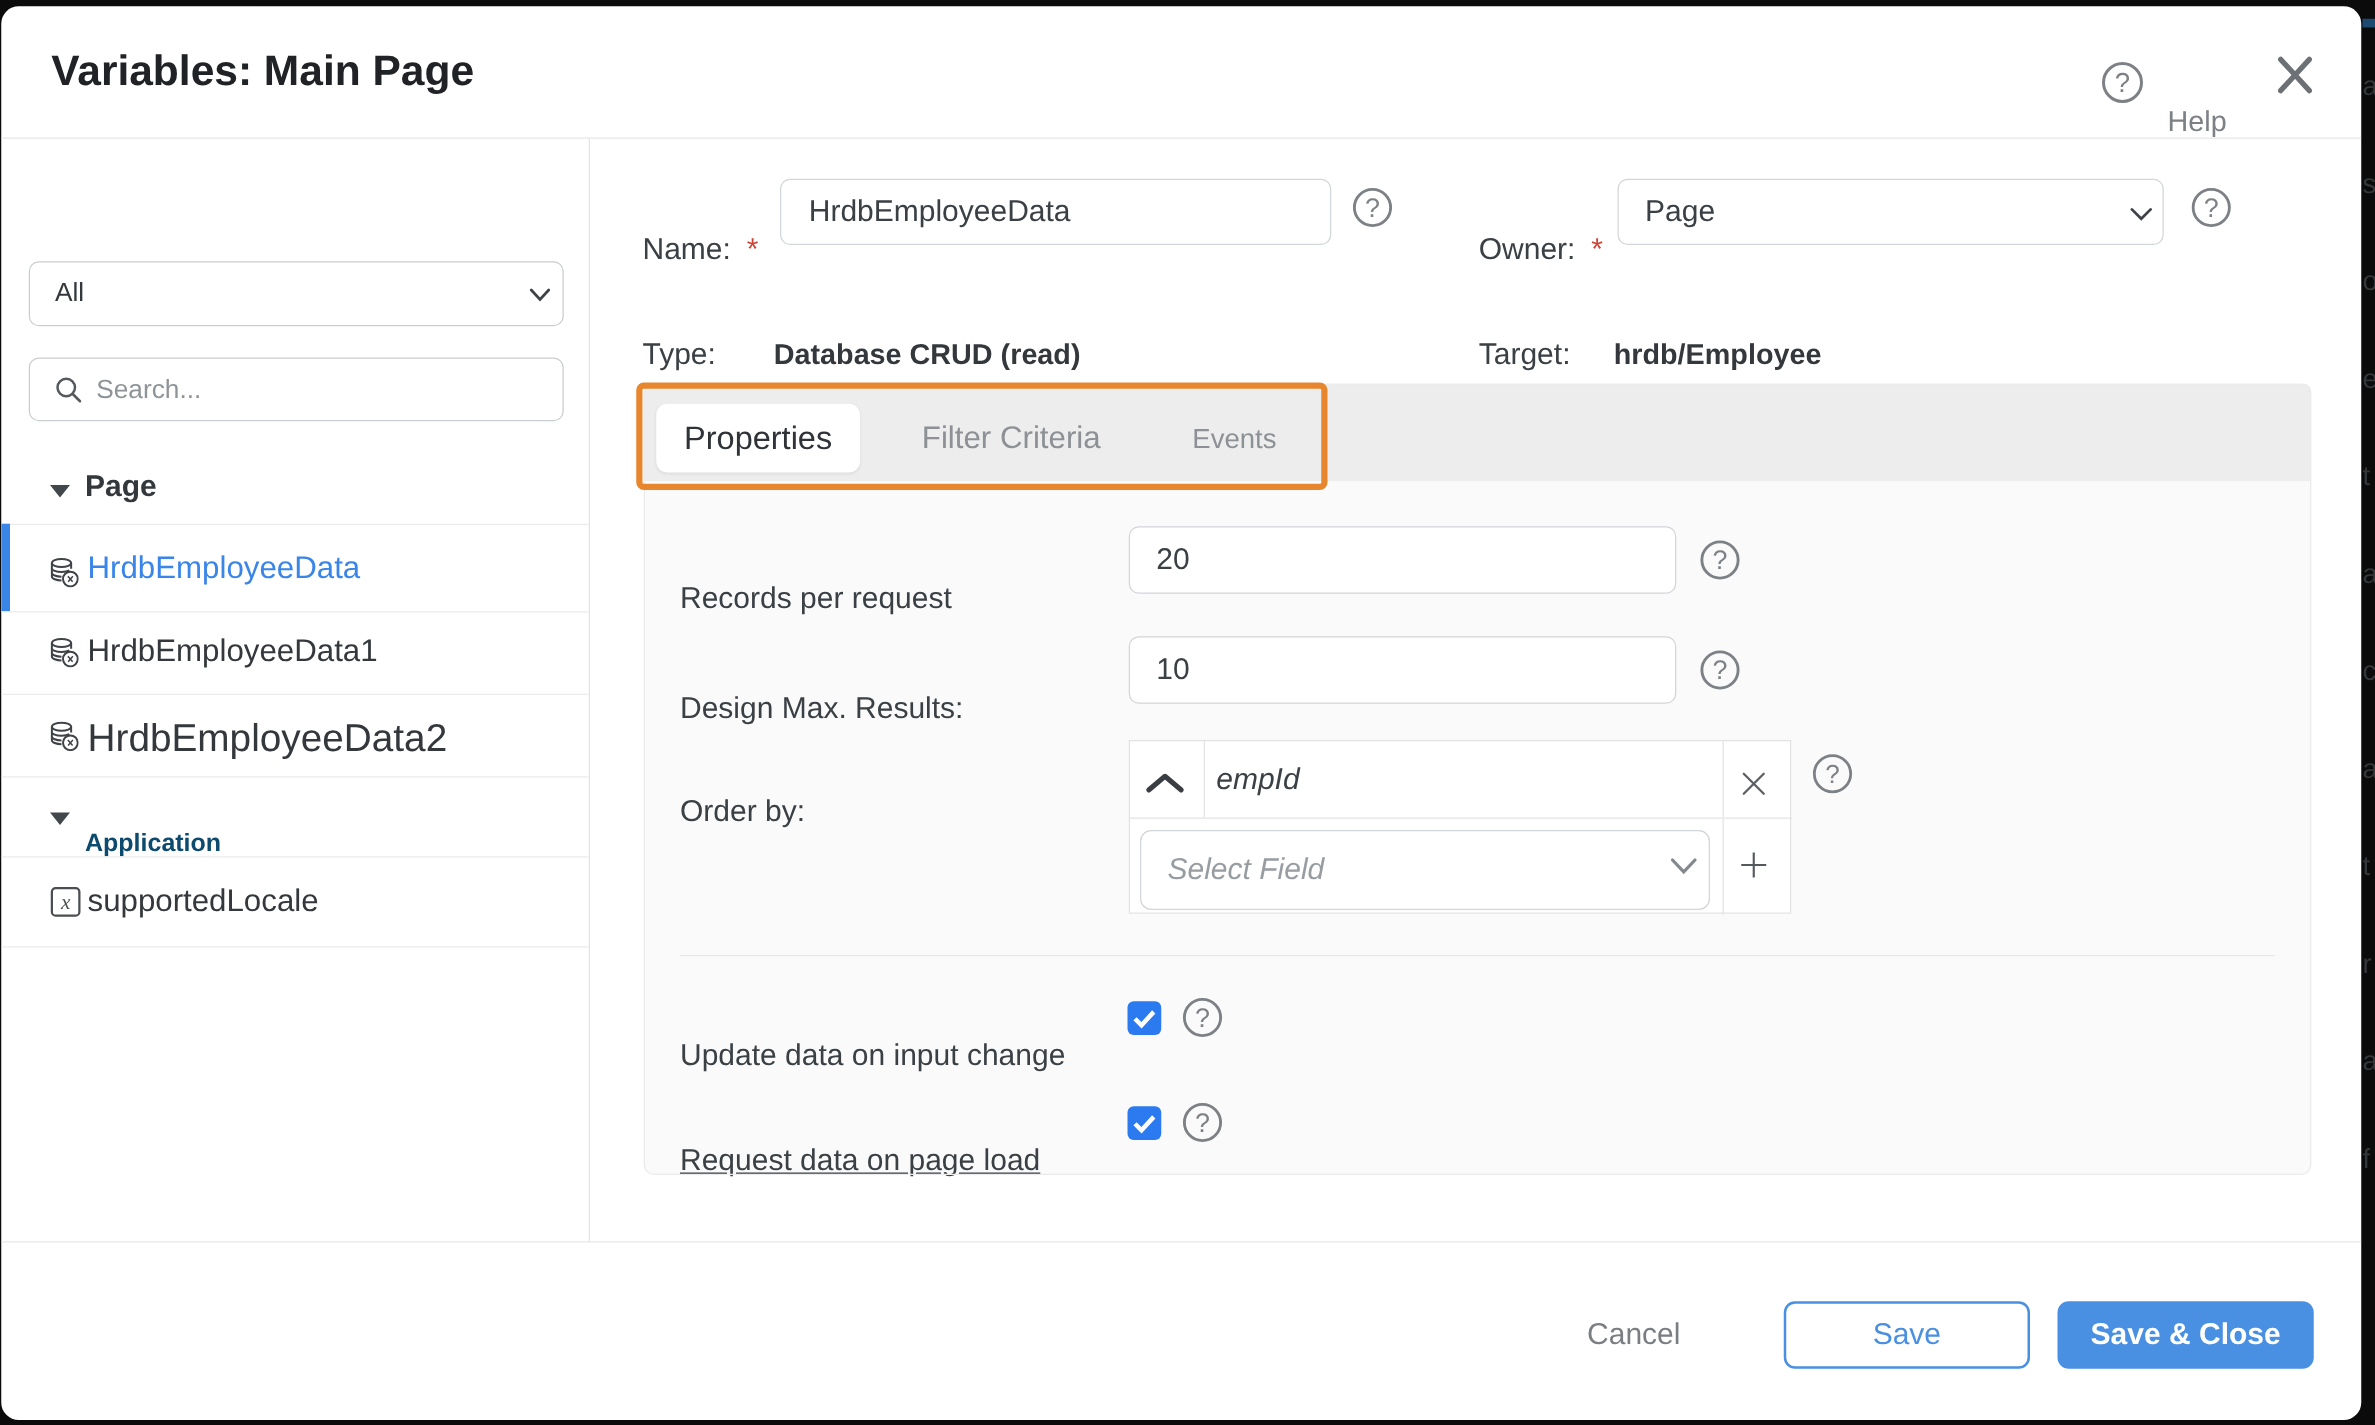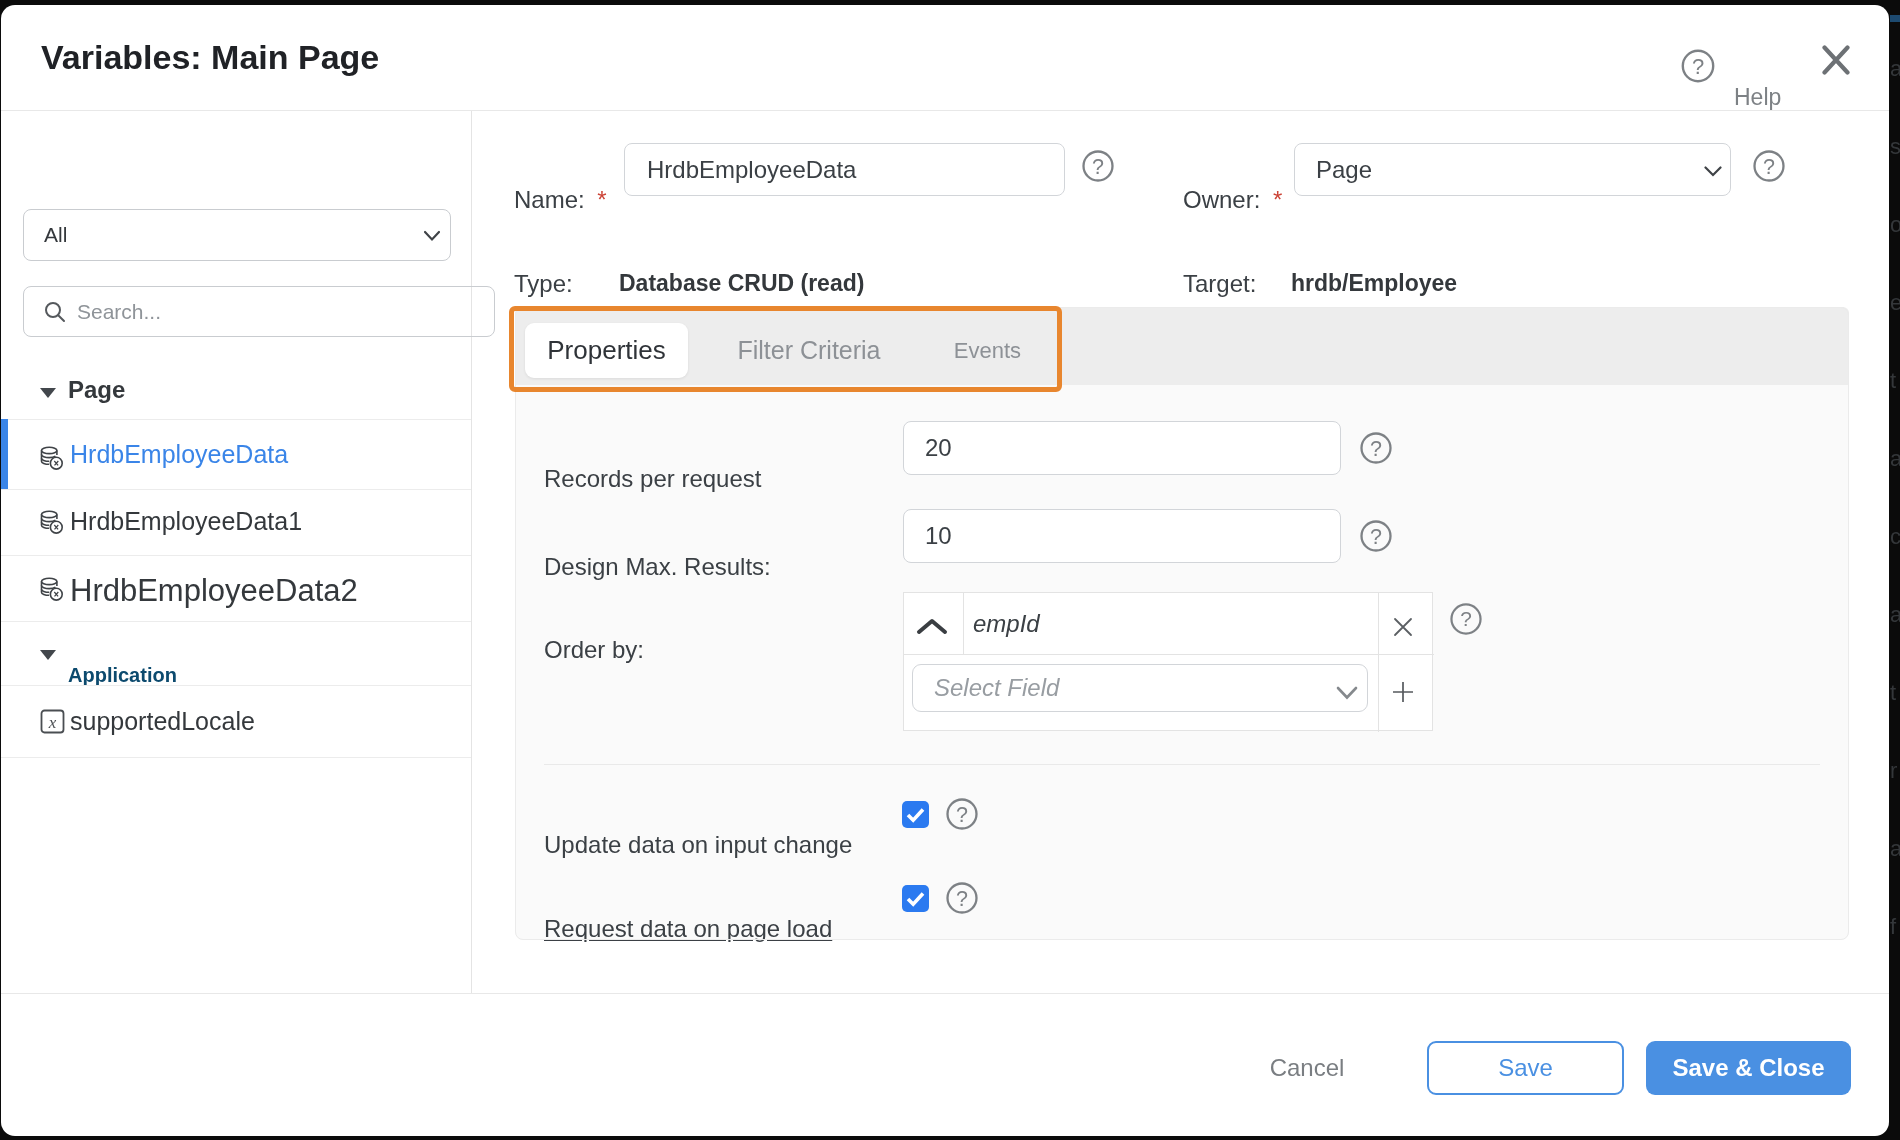--- a/index.html
+++ b/index.html
@@ -35,21 +35,21 @@
 
   <div class="vline" style="left:470px;top:106px;height:882px;"></div>
 
 
   <div class="abs ctr" style="left:22px;top:204px;width:428px;height:52px;border:1.5px solid #c9ccd0;border-radius:8px;padding-left:20px;font-size:21px;color:#34383c;">All
     <svg class="abs" style="right:9px;top:20px;" width="18" height="12" viewBox="0 0 18 12">
         <path d="M2 2 L9 9.5 L16 2" fill="none" stroke="#3f4347" stroke-width="2.2" stroke-linecap="round"></path>
       </svg>
   </div>
 
-  <div class="abs ctr" style="left:22px;top:281px;width:472px;height:51px;border:1.5px solid #c9ccd0;border-radius:8px;padding-left:20px;">
+  <div class="abs ctr" style="left:22px;top:281px;width:428px;height:51px;border:1.5px solid #c9ccd0;border-radius:8px;padding-left:20px;">
     <svg width="22" height="22" viewBox="0 0 22 22">
         <circle cx="9" cy="9" r="7" fill="none" stroke="#55595d" stroke-width="2"></circle>
         <path d="M14.2 14.2 L20 20" stroke="#55595d" stroke-width="2" stroke-linecap="round"></path>
       </svg>
     <span style="font-size:21px;color:#8f9499;margin-left:11px;">Search...</span>
   </div>
 
   <div class="abs" style="left:39px;top:383px;width:0;height:0;border-left:8px solid transparent;border-right:8px solid transparent;border-top:10px solid #42474c;"></div>
   <div class="abs" style="left:67px;top:371px;font-size:24px;font-weight:700;color:#34383c;">Page</div>
   <div class="hline" style="left:0;top:414px;width:470px;background:#ececec;"></div>
@@ -161,21 +161,21 @@
           </svg>
       </div>
       <div class="abs ctr" style="left:61px;top:0;width:413px;height:61px;padding-left:8px;font-size:24px;color:#3b4045;">empId</div>
       <div class="abs" style="left:474px;top:0;width:55px;height:61px;border-left:1px solid #e3e3e3;">
         <svg class="abs" style="left:14px;top:24px;" width="20" height="20" viewBox="0 0 20 20">
             <path d="M2 2 L18 18 M18 2 L2 18" stroke="#5b5f63" stroke-width="1.8" stroke-linecap="round"></path>
           </svg>
       </div>
       <div class="abs" style="left:0;top:61px;width:530px;height:1px;background:#e3e3e3;"></div>
       <div class="abs" style="left:474px;top:62px;width:1px;height:77px;background:#e3e3e3;"></div>
-      <div class="abs input ctr" style="left:8px;top:71px;width:456px;height:48px;border-radius:9px;padding-left:21px;font-size:24px;color:#989da2;">Select Field
+      <div class="abs input ctr" style="left:8px;top:71px;width:456px;height:64px;border-radius:9px;padding-left:21px;font-size:24px;color:#989da2;">Select Field
         <svg class="abs" style="right:9px;top:21px;" width="22" height="14" viewBox="0 0 22 14">
             <path d="M2 2 L11 11.5 L20 2" fill="none" stroke="#85898d" stroke-width="2.6" stroke-linecap="round"></path>
           </svg>
       </div>
       <svg class="abs" style="left:488px;top:88px;" width="22" height="22" viewBox="0 0 22 22">
           <path d="M11 1 V21 M1 11 H21" stroke="#55595d" stroke-width="1.7"></path>
         </svg>
     </div>
     <svg class="qm" style="left:935px;top:296px;" width="33" height="33" viewBox="0 0 33 33">
       <circle cx="16.5" cy="16.5" r="15" fill="none" stroke="#7d8185" stroke-width="2.3"></circle>

